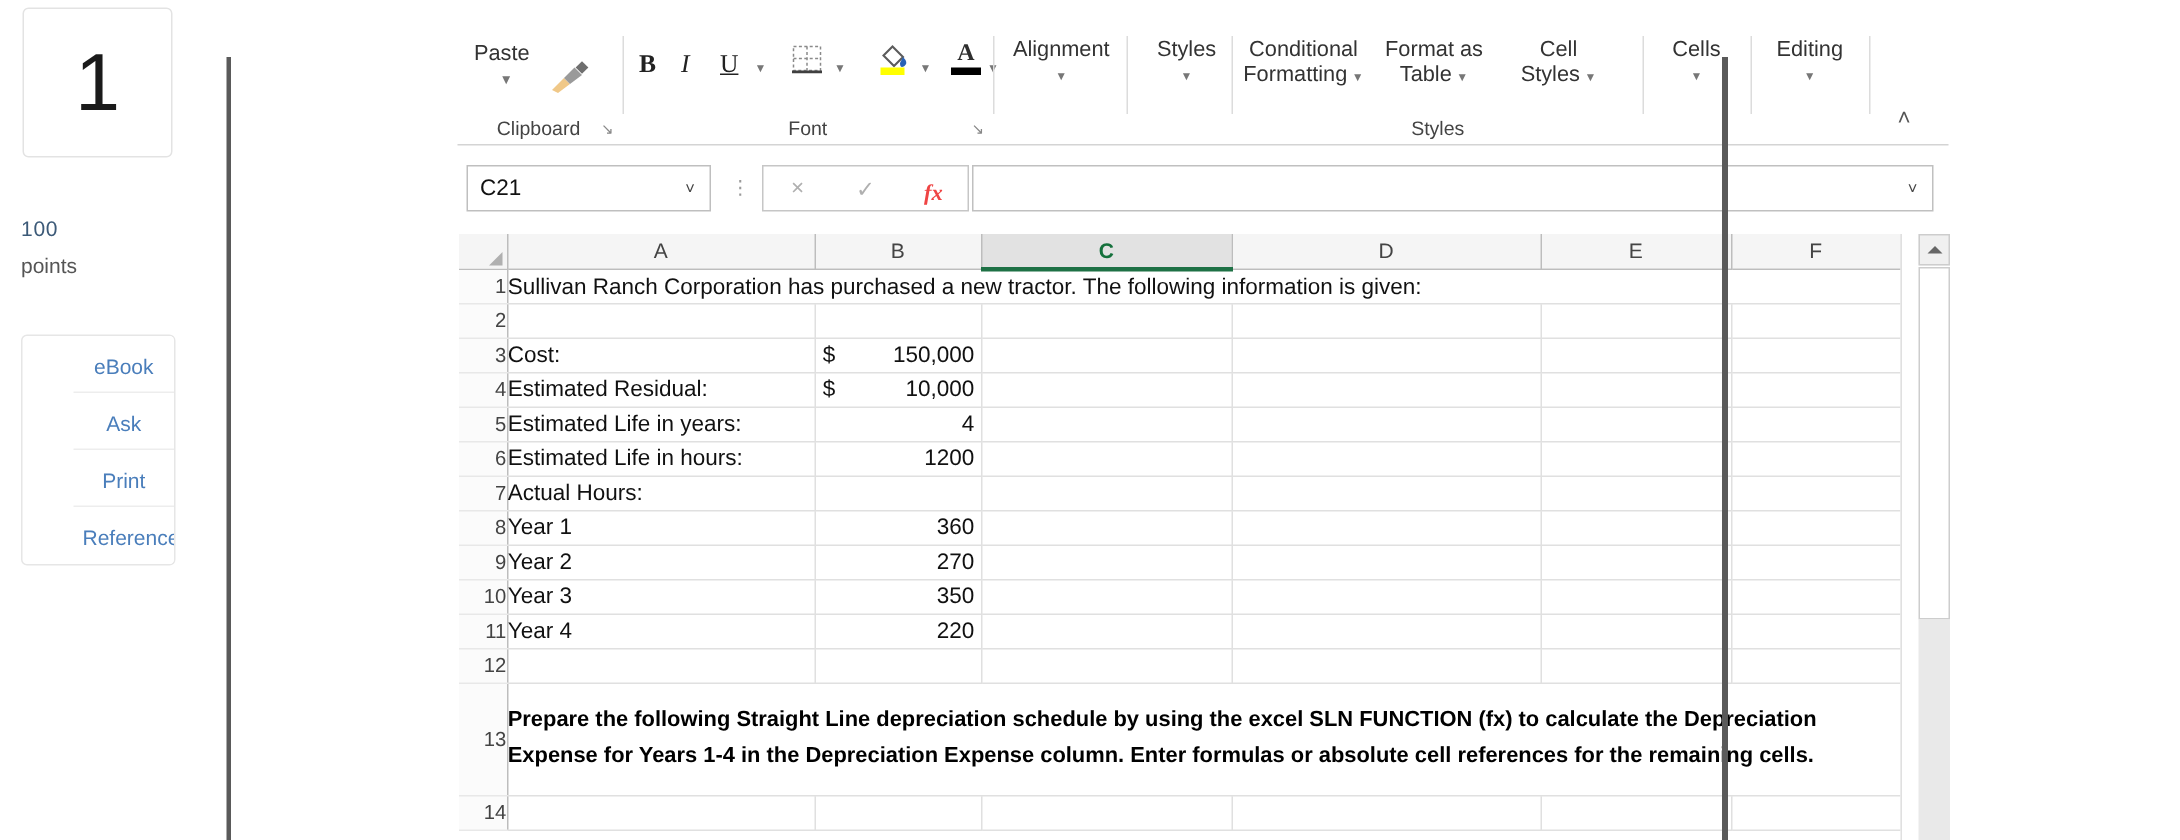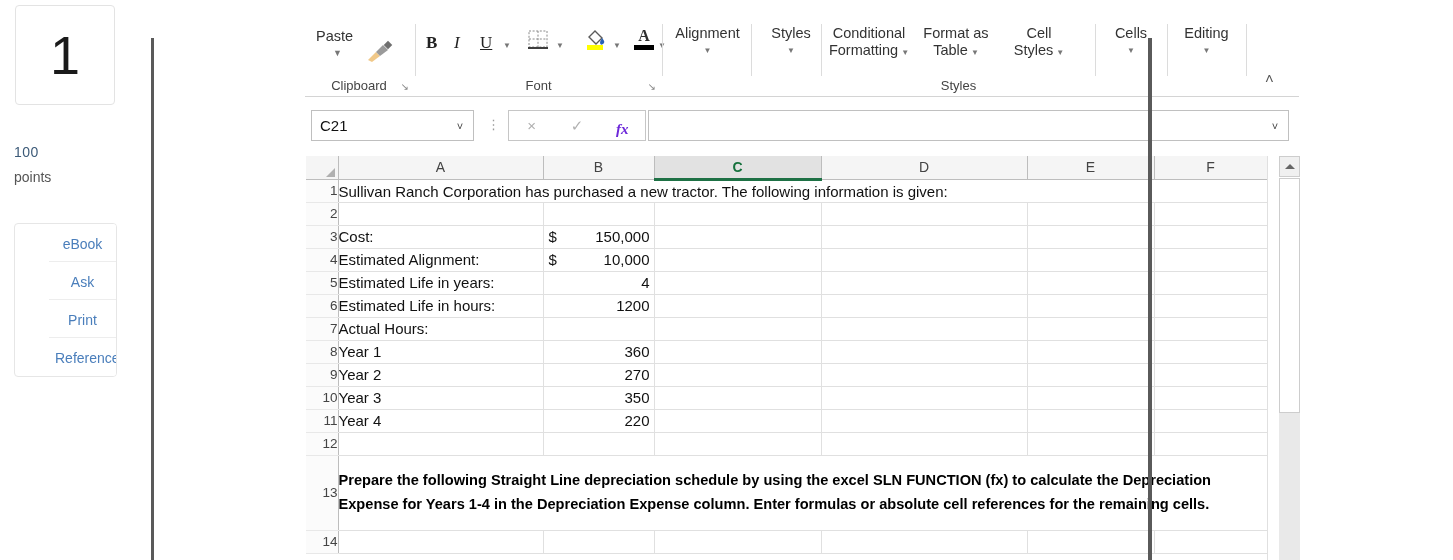--- a/index.html
+++ b/index.html
@@ -68,21 +68,21 @@
   .namebox .nb-text { flex:1; padding-left:8px; font-size:15px; color:#111; }
   .namebox .nb-caret { width:26px; text-align:center; font-size:11px; color:#444; }
   .fbar-dots { position:absolute; left:336px; top:117px; font-size:13px; color:#9a9a9a; letter-spacing:0; }
   .fbtns {
     position:absolute; left:357px; top:110px; width:138px; height:31px;
     border:1px solid #c6c6c6; background:#fff; display:flex; align-items:center;
   }
   .fbtns span { flex:1; text-align:center; font-size:15px; }
   .fx-x { color:#b0b0b0; }
   .fx-check { color:#b0b0b0; }
-  .fx-fx { color:#6d28d9; font-family:"Liberation Serif", serif; font-style:italic; font-weight:bold; font-size:15px;margin-top:8px; }
+  .fx-fx { color:#ef4444; font-family:"Liberation Serif", serif; font-style:italic; font-weight:bold; font-size:15px;margin-top:8px; }
   .formulabar {
     position:absolute; left:497px; top:110px; width:641px; height:31px;
     border:1px solid #c0c0c0; background:#fff; display:flex; align-items:center;
   }
   .formulabar .fb-input { flex:1; padding-left:6px; font-size:14px; color:#111; border:0; outline:none; background:transparent; height:100%; font-family:"Liberation Sans", sans-serif; }
   .formulabar .fb-caret { width:26px; text-align:center; font-size:11px; color:#444; }
 
   
   .grid-wrap { position:absolute; left:155px; top:156px; width:993px; height:404px; overflow:hidden; background:#fff; }
   table.sheet { border-collapse:collapse; table-layout:fixed; }
@@ -323,21 +323,21 @@
               </div>
             </td>
             <td class="cell"></td>
             <td class="cell"></td>
             <td class="cell"></td>
             <td class="cell"></td>
           </tr>
 
           <tr>
             <td class="rowhead">4</td>
-            <td class="cell">Estimated Alignment:</td>
+            <td class="cell">Estimated Residual:</td>
             <td class="cell">
               <div class="dollar-cell">
                 <span class="sym">$</span>
                 <span>10,000</span>
               </div>
             </td>
             <td class="cell"></td>
             <td class="cell"></td>
             <td class="cell"></td>
             <td class="cell"></td>

